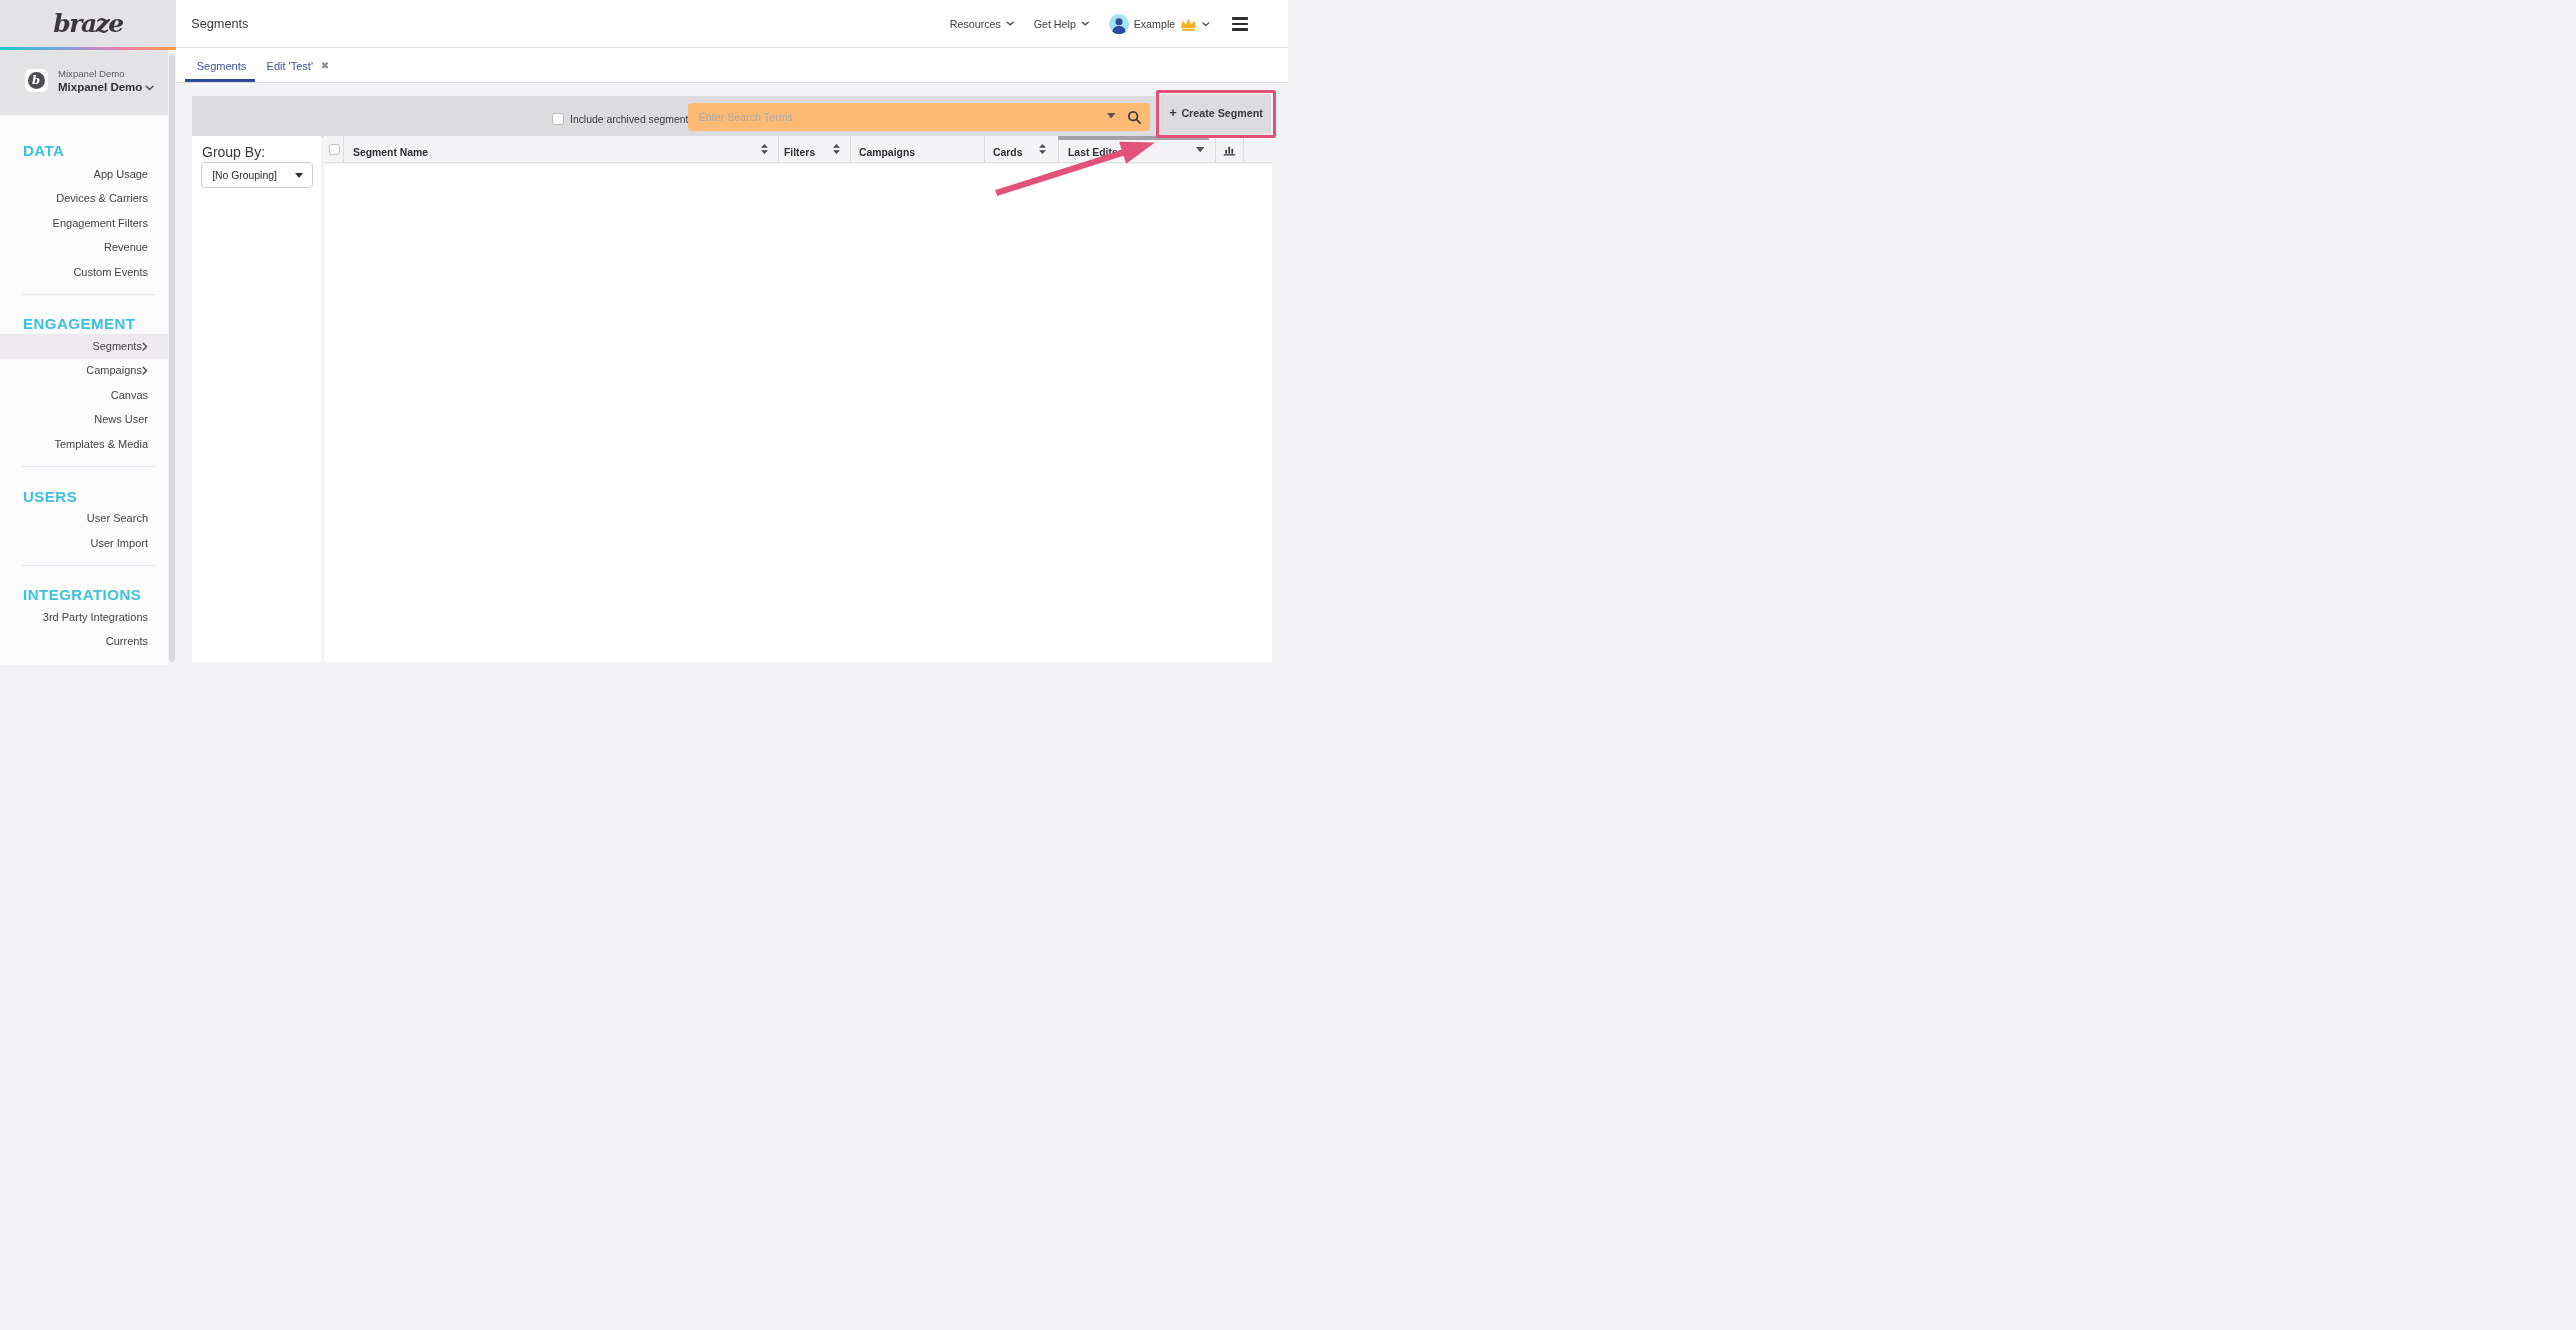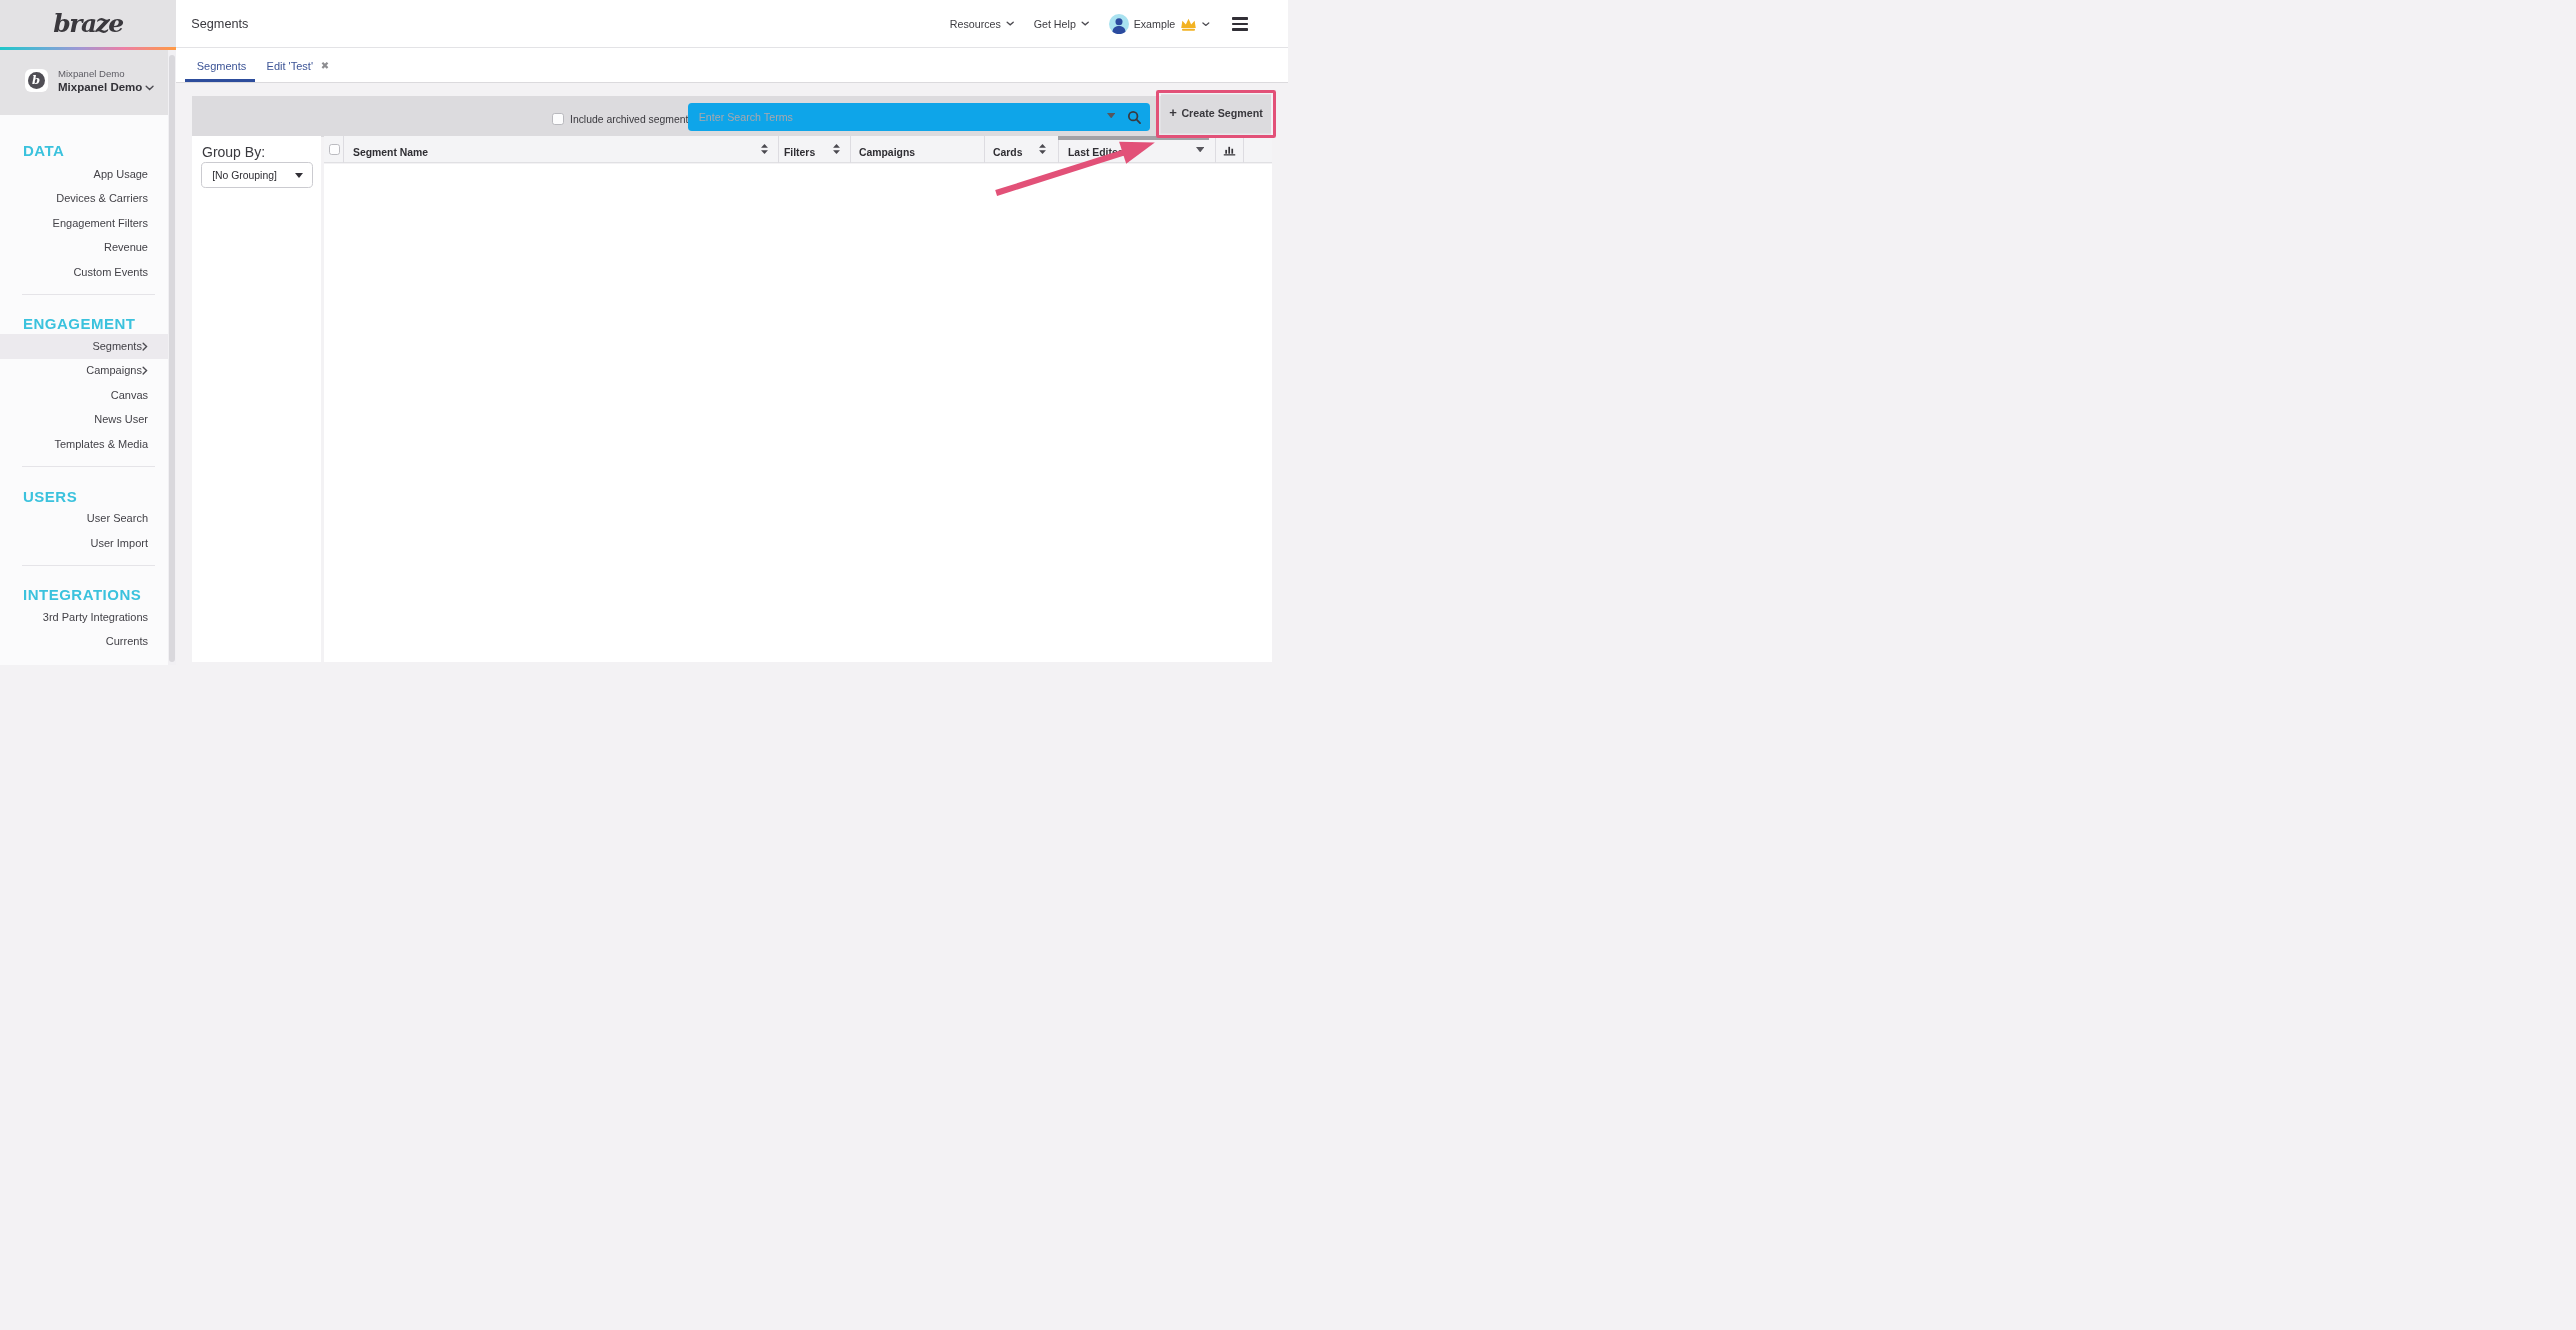--- a/index.html
+++ b/index.html
@@ -40,21 +40,21 @@
   .tabbar { position:absolute; left:176px; top:48px; width:1112px; height:35px; background:#ffffff; border-bottom:0.8px solid #dbdadd; }
   .tab { position:absolute; top:0; height:35px; display:flex; align-items:center; gap:7.7px; font-size:11px; color:#3c5496; cursor:pointer; }
   .tab-underline { position:absolute; left:9.2px; bottom:0; width:70px; height:2.7px; background:#2d4d9c; }
   .tab-close { font-size:10px; color:#8e8e91; line-height:1; }
 
   
   .toolbar-band { position:absolute; left:192px; top:96px; width:1079px; height:41px; background:#dcdbde; }
   .archived-box { position:absolute; left:552px; top:113px; width:11.5px; height:11.5px; appearance:none; -webkit-appearance:none;
     background:#fcfcfd; border:1.2px solid #b9b9be; border-radius:2.7px; cursor:pointer; }
   .archived-label { position:absolute; left:570px; top:114px; font-size:10.4px; color:#3a393e; }
-  .search-input { position:absolute; left:688px; top:103px; width:462px; height:28px; background:#0ea5e9; border:none; border-radius:3.8px;
+  .search-input { position:absolute; left:688px; top:103px; width:462px; height:28px; background:#fdba74; border:none; border-radius:3.8px;
     padding:0 54px 0 10.7px; font-size:10.7px; color:#3a393e; font-family:"Liberation Sans","DejaVu Sans",sans-serif; outline:none; }
   .search-input::placeholder { color:#a8a8ad; opacity:1; }
   .input-caret { position:absolute; left:1107px; top:113px; }
   .search-glyph { position:absolute; left:1127px; top:110px; }
 
   .create-btn { position:absolute; left:1161px; top:94px; width:110px; height:38px; background:#dcdbde; border:none; display:flex;
     align-items:center; justify-content:center; gap:4.6px; font-size:10.7px; font-weight:bold; color:#39383d; cursor:pointer;
     font-family:"Liberation Sans","DejaVu Sans",sans-serif; }
   .create-btn .plus { font-size:13px; font-weight:bold; line-height:1; margin-top:-0.8px; }
   .annotation-box { position:absolute; left:1156px; top:90px; width:120px; height:48px; border:3.8px solid #e25178; border-radius:2.3px;

